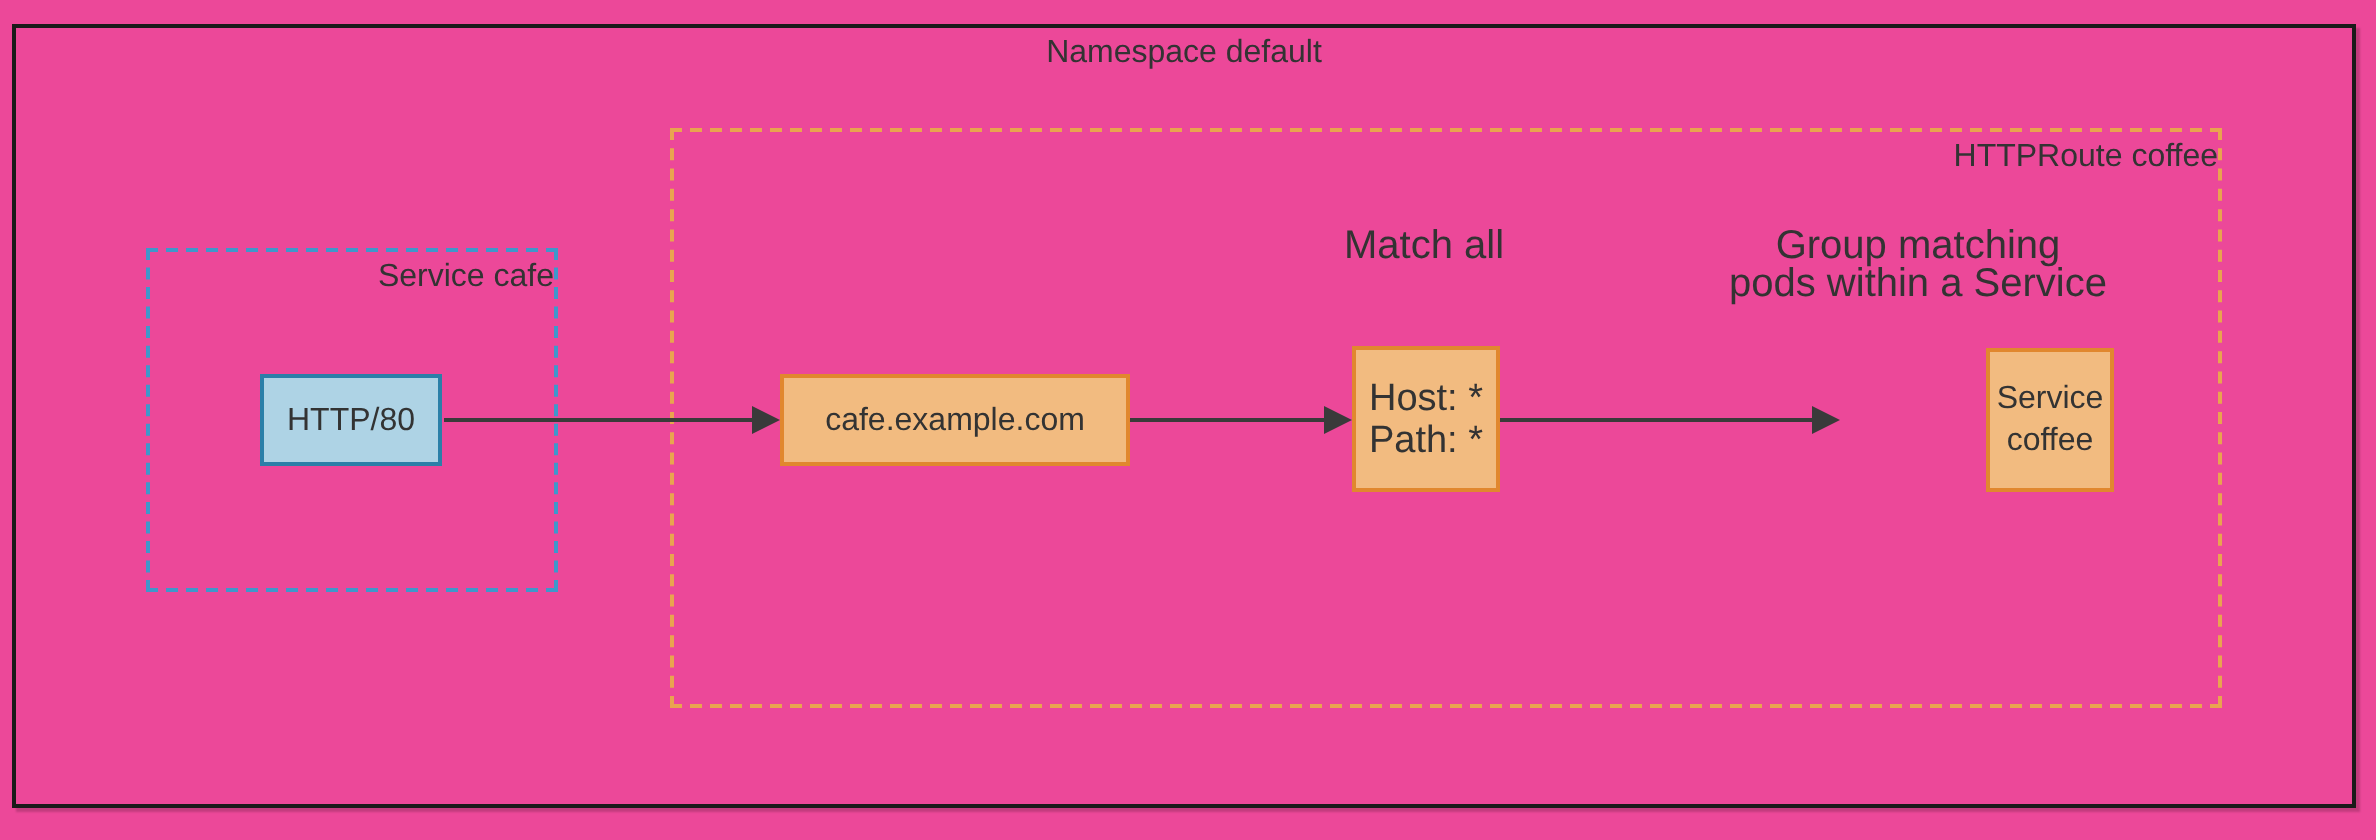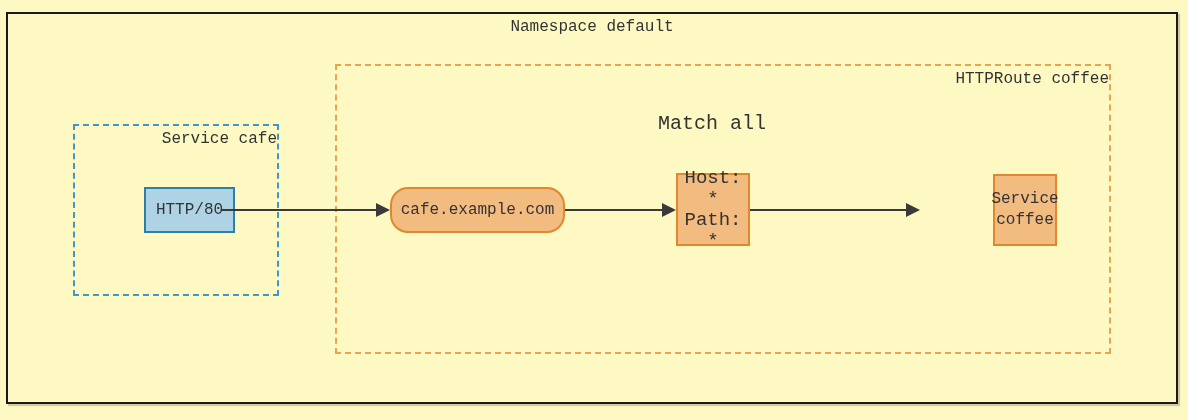--- a/index.html
+++ b/index.html
@@ -2,22 +2,22 @@
 <html style="--outer_border: #1a1a1a; --text: #333333; --gateway_dash: #3f97cb; --route_dash: #e9a44f; --listener_fill: #aed3e5; --listener_stroke: #2b7fa8; --route_fill: #f2bb80; --route_stroke: #e1872e; --arrow: #3a3a3a;"><head>
 <meta charset="utf-8">
 <style>
   * { box-sizing: border-box; }
   body { margin: 0; background: #ffffff; }
 
   .canvas {
     position: relative;
     width: 1188px;
     height: 420px;
-    background: #fef9c3;
-    font-family: Liberation Mono, monospace;
+    background: #ec4899;
+    font-family: Liberation Sans, sans-serif;
     color: var(--text, #333);
     overflow: hidden;
   }
 
   
   .outer-box {
     position: absolute;
     left: 6px; top: 12px;
     width: 1172px; height: 392px;
     border: 2px solid var(--outer_border, #1a1a1a);
@@ -64,22 +64,22 @@
     text-align: center;
   }
   .node.blue {
     background: var(--listener_fill, #aed3e5);
     border: 2px solid var(--listener_stroke, #2b7fa8);
   }
   .node.orange {
     background: var(--route_fill, #f2bb80);
     border: 2px solid var(--route_stroke, #e1872e);
   }
-  .node.listener { left: 144px; top: 187px; width: 91px;  height: 46px; }
-  .node.hostname { left: 390px; top: 187px; width: 175px; height: 46px; border-radius: 18px; }
+  .node.listener { left: 130px; top: 187px; width: 91px;  height: 46px; }
+  .node.hostname { left: 390px; top: 187px; width: 175px; height: 46px; }
   .node.match    { left: 676px; top: 173px; width: 74px;  height: 73px; font-size: 19px; }
   .node.service  { left: 960px; top: 174px; width: 64px;  height: 72px; margin-left: 33px; }
 
   
   .note {
     position: absolute;
     text-align: center;
     font-size: 20px;
     line-height: 19px;
   }
@@ -138,20 +138,24 @@
 
   <div class="node orange service">
     <span>Service</span>
     <span>coffee</span>
   </div>
 
   <div class="note match-note">
     <div>Match all</div>
   </div>
 
+  <div class="note service-note">
+    <div>Group matching</div>
+    <div>pods within a Service</div>
+  </div>
 
   <div class="arrow a1">
     <div class="shaft"></div>
     <div class="head"></div>
   </div>
   <div class="arrow a2">
     <div class="shaft"></div>
     <div class="head"></div>
   </div>
   <div class="arrow a3">

